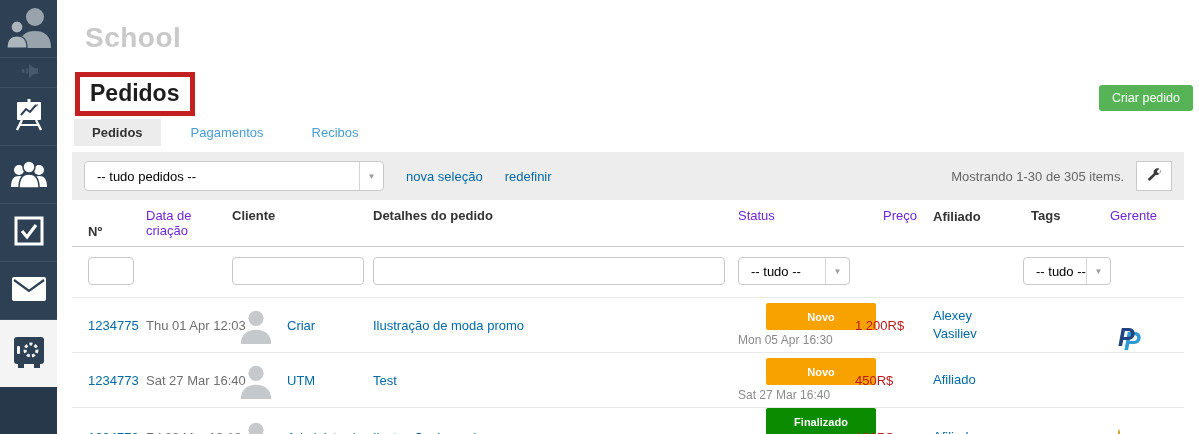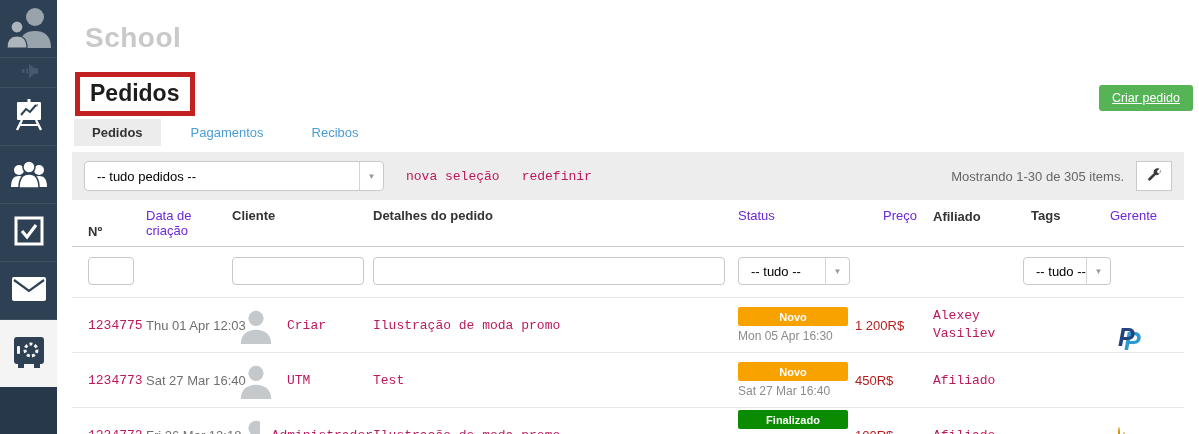--- a/index.html
+++ b/index.html
@@ -20,37 +20,37 @@
   .main { position:absolute; left:57px; top:0; width:1142px; height:434px; background:#fff; }
 
   .app-title { position:absolute; left:28px; top:22px; font-size:28px; font-weight:bold;
                color:#c9c9c9; letter-spacing:0.5px; }
 
   .page-title-box { position:absolute; left:18px; top:72px; border:5px solid #c32121;
                     padding:3px 11px 4px 10px; background:#fff; }
   .page-title { font-size:23px; font-weight:bold; color:#1d1d1d; }
 
   .create-btn { position:absolute; top:85px; right:6px; background:#56b457; color:#fff;
-                font-size:12.5px; padding:6px 13px; border-radius:3px; border:none; cursor:pointer;text-decoration:underline; }
+                font-size:12.5px; padding:6px 13px; border-radius:3px; border:none; cursor:pointer; }
 
   .tabs { position:absolute; left:17px; top:119px; display:flex; align-items:center; }
   .tab { font-size:13px; padding:6px 18px; color:#4a9cd4; cursor:pointer; }
   .tab.active { background:#ececec; color:#333; font-weight:bold; }
   .tab + .tab { margin-left:12px; }
 
   
   .filter-bar { position:absolute; left:15px; right:15px; top:152px; height:48px;
                 background:#ededed; display:flex; align-items:center; padding:0 12px; }
   .selectbox { background:#fff; border:1px solid #c9c9c9; border-radius:4px; height:30px;
                display:flex; align-items:stretch; overflow:hidden; cursor:pointer; }
   .selectbox .val { flex:1; padding:7px 10px 0 12px; color:#000000; white-space:nowrap; overflow:hidden; }
   .selectbox .arrow { width:24px; border-left:1px solid #d5d5d5; display:flex; align-items:center;
                       justify-content:center; color:#9a9a9a; font-size:8px; }
   .orders-select { width:300px; }
-  .link { color:#be185d; cursor:pointer; text-decoration:none;font-family:Liberation Mono, monospace; }
+  .link { color:#0369a1; cursor:pointer; text-decoration:none; }
   .filter-bar .link { margin-left:22px; }
   .showing { margin-left:auto; color:#666; }
   .wrench-btn { margin-left:12px; width:36px; height:30px; background:#fff; border:1px solid #c9c9c9;
                 display:flex; align-items:center; justify-content:center; cursor:pointer; }
 
   
   .table { position:absolute; left:15px; right:15px; top:200px; }
   .grid-row { display:grid;
       grid-template-columns:74px 86px 141px 365px 117px 68px 90px 87px 84px; }
   .thead { border-bottom:1px solid #ccc; padding:8px 0 7px 0; }
@@ -67,22 +67,22 @@
   .in-details { width:352px; }
   .sel-status { width:112px; height:28px; }
   .sel-manager { width:88px; height:28px; margin-left:10px; }
   .selectbox.small .val { padding-top:6px; }
 
   .trow { height:55px; align-items:center; border-bottom:1px solid #e8e8e8; }
   .cell-id { padding-left:16px; }
   .cell-date { color:#6f6f6f; white-space:nowrap; }
   .cell-client { display:flex; align-items:center; gap:12px; padding-left:5px; }
   .cell-status { }
-  .badge { width:110px; height:19px; border-radius:2px; color:#fff; font-size:11px; font-weight:bold;
-           display:flex; align-items:center; justify-content:center; }
+  .badge { width:110px; height:27px; border-radius:2px; color:#fff; font-size:11px; font-weight:bold;
+           display:flex; align-items:center; justify-content:center;margin-left:28px; }
   .badge.orange { background:#f8a200; }
   .badge.green  { background:#0b8b00; }
   .status-date { font-size:12px; color:#8b8b8b; margin-top:3px; }
   .status-date.paid { color:#0a8a00; font-weight:bold; }
   .cell-price { text-align:left; padding-right:6px; color:#b91c1c; white-space:nowrap; }
   .cell-aff { padding-left:10px; line-height:1.35; }
   .cell-aff .link { display:inline-block; max-width:62px; }
   .cell-tags { padding-left:18px; }
 
   

